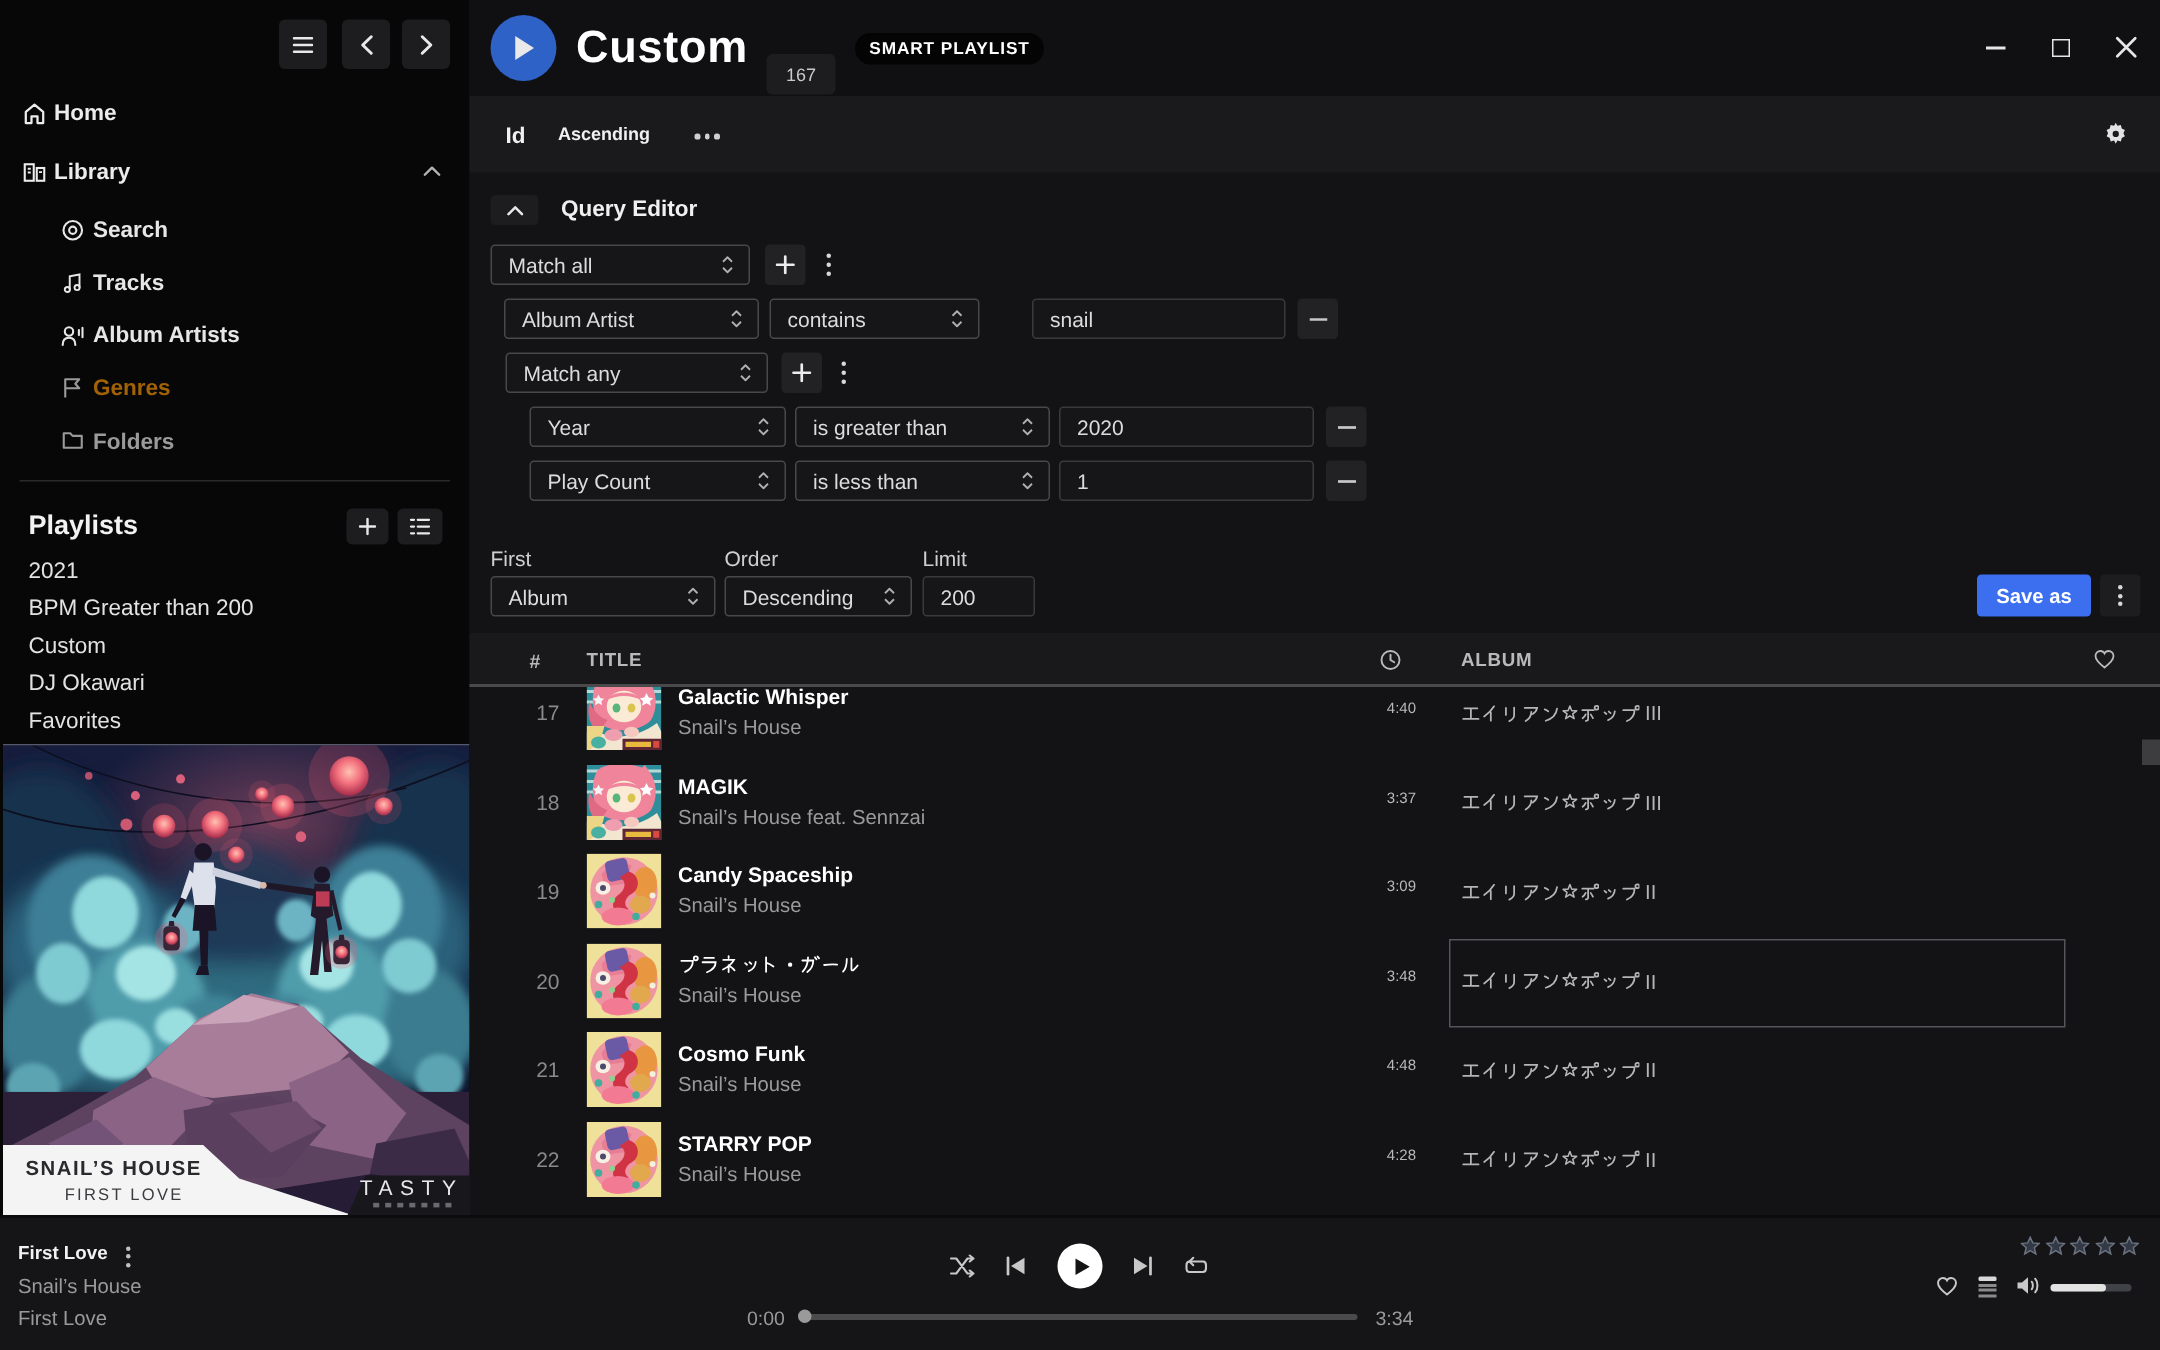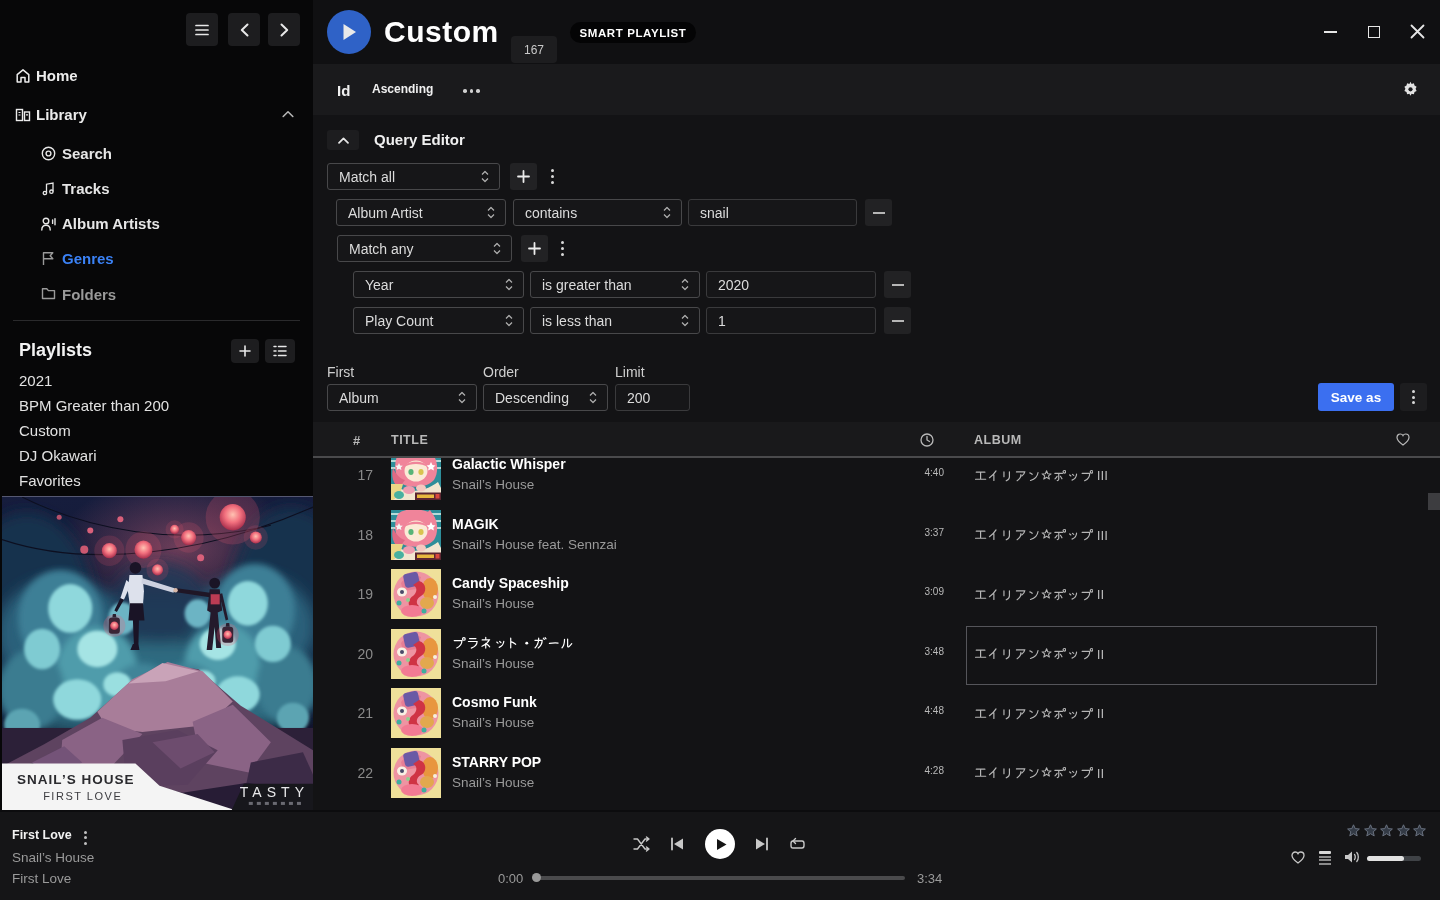--- a/index.html
+++ b/index.html
@@ -91,21 +91,21 @@
         <path d="M12.6 4 V7.4 M15 2.6 V8.8" stroke="#e6e6e6" stroke-width="1.4" stroke-linecap="round"></path>
       </svg>
     </div>
   <div class="abs" style="left:62px;top:215px;color:#e6e6e6;font-size:15px;font-weight:700;">Album Artists</div>
 
   <div class="abs" style="left:41px;top:251px;">
       <svg width="14" height="15" viewBox="0 0 14 15">
         <path d="M2.5 14 V1.8 H11.8 L9.2 4.8 L11.8 7.8 H2.5" fill="none" stroke="#9a9a9a" stroke-width="1.4" stroke-linejoin="round"></path>
       </svg>
     </div>
-  <div class="abs" style="left:62px;top:250px;color:#3b82f6;font-size:15px;font-weight:700;">Genres</div>
+  <div class="abs" style="left:62px;top:250px;color:#a16207;font-size:15px;font-weight:700;">Genres</div>
 
   <div class="abs" style="left:41px;top:287px;">
       <svg width="15" height="13" viewBox="0 0 15 13">
         <path d="M1.5 11.5 V1.8 H5.8 L7.4 3.6 H13.5 V11.5 Z" fill="none" stroke="#9a9a9a" stroke-width="1.4" stroke-linejoin="round"></path>
       </svg>
     </div>
   <div class="abs" style="left:62px;top:286px;color:#9a9a9a;font-size:15px;font-weight:700;">Folders</div>
 
   <div class="abs" style="left:13px;top:320px;width:287px;height:1px;background:#2a2a2c;"></div>
 
@@ -326,21 +326,21 @@
     <div style="width:3.2px;height:3.2px;border-radius:50%;background:#d8d8d8;"></div>
     <div style="width:3.2px;height:3.2px;border-radius:50%;background:#d8d8d8;"></div>
     <div style="width:3.2px;height:3.2px;border-radius:50%;background:#d8d8d8;"></div>
   </div>
 
   <div class="sel abs" style="left:23px;top:199px;width:170px;height:27px;">Album Artist<span class="ud">
           <svg width="8" height="13" viewBox="0 0 8 13">
             <path d="M1 4.5 L4 1.5 L7 4.5 M1 8.5 L4 11.5 L7 8.5" fill="none" stroke="#b0b0b0" stroke-width="1.2" stroke-linejoin="round"></path>
           </svg>
         </span></div>
-  <div class="sel abs" style="left:200px;top:199px;width:169px;height:27px;">contains<span class="ud">
+  <div class="sel abs" style="left:200px;top:199px;width:140px;height:27px;">contains<span class="ud">
           <svg width="8" height="13" viewBox="0 0 8 13">
             <path d="M1 4.5 L4 1.5 L7 4.5 M1 8.5 L4 11.5 L7 8.5" fill="none" stroke="#b0b0b0" stroke-width="1.2" stroke-linejoin="round"></path>
           </svg>
         </span></div>
   <div class="inp abs" style="left:375px;top:199px;width:169px;height:27px;">snail</div>
   <div class="mbtn abs" style="left:552px;top:199px;width:27px;height:27px;">
         <svg width="12" height="2" viewBox="0 0 12 2">
           <path d="M0 1 H12" stroke="#c8c8c8" stroke-width="1.8"></path>
         </svg>
       </div>

